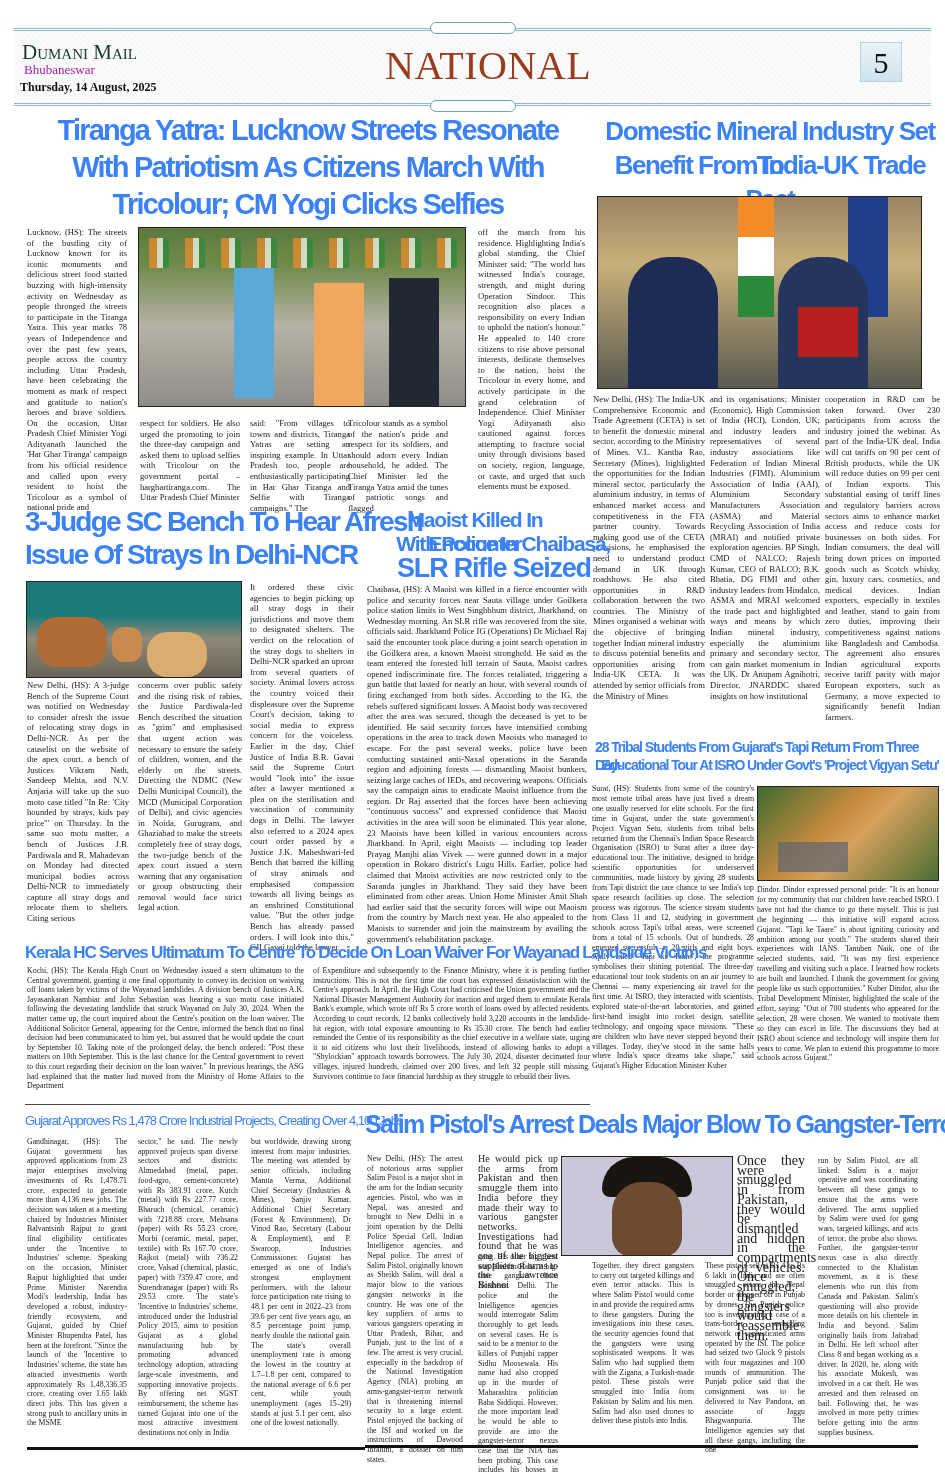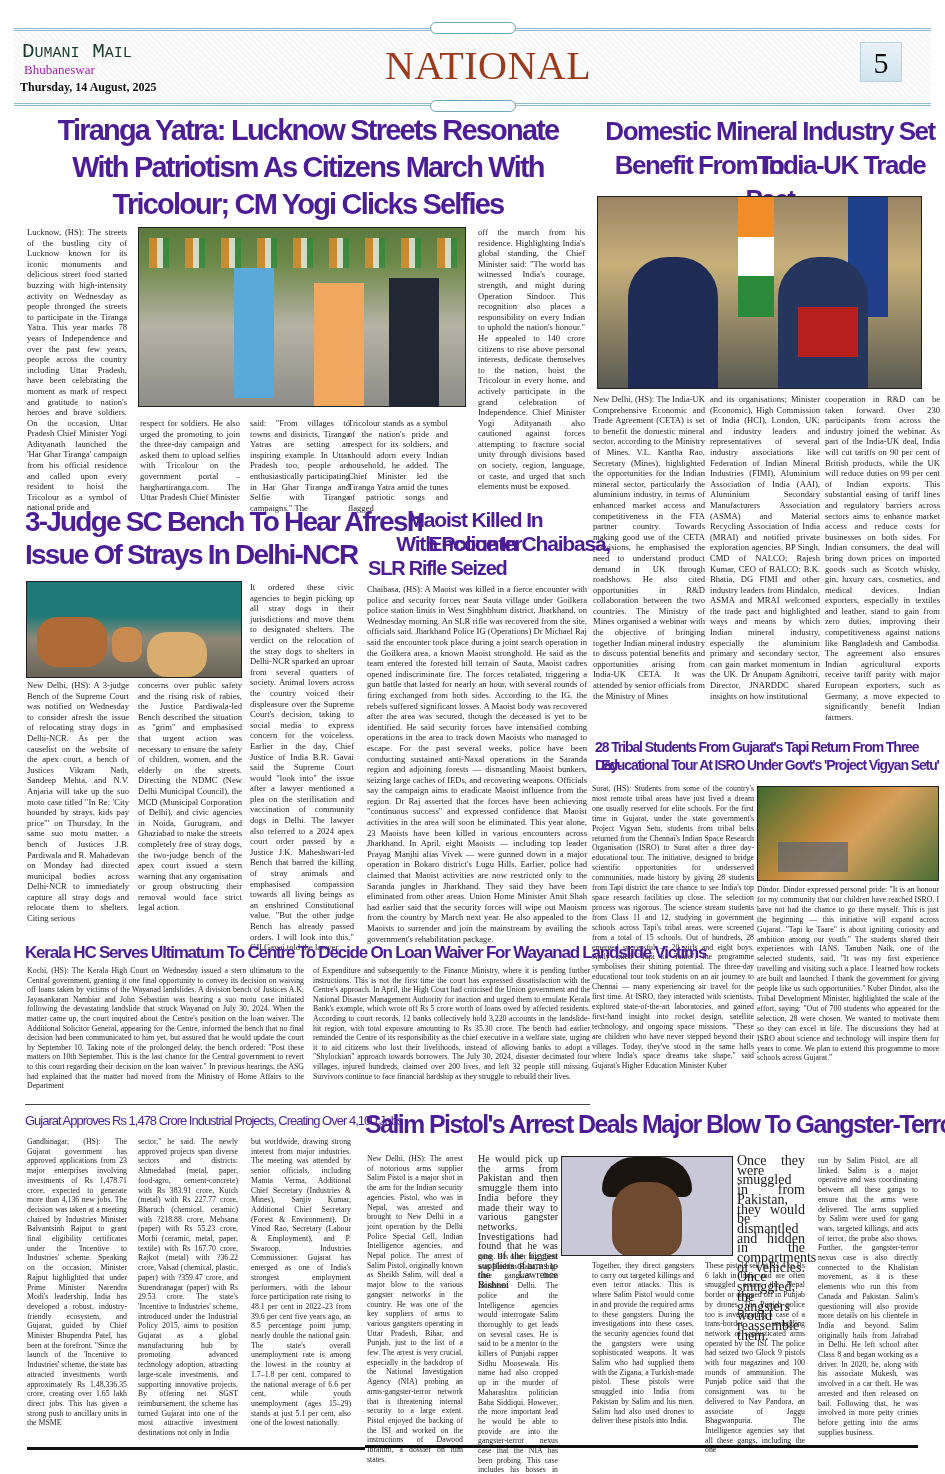--- a/index.html
+++ b/index.html
@@ -1,30 +1,30 @@
 <!DOCTYPE html>
 <html><head>
 <meta charset="utf-8">
 <style>
 *{box-sizing:border-box;margin:0;padding:0}
 body{width:945px;height:1474px;background:#fff;font-family:"Liberation Serif",serif;color:#111;position:relative;overflow:hidden}
 .abs{position:absolute}
 .txt{font-size:8.6px;line-height:10.6px;text-align:justify;color:#1a1a1a}
-.hl{font-family:"Liberation Sans",sans-serif;font-weight:bold;color:#4c1d95;letter-spacing:-1px;transform-origin:left top}
+.hl{font-family:"Liberation Sans",sans-serif;font-weight:bold;color:#3b82f6;letter-spacing:-1px;transform-origin:left top}
 .photo{border:1.5px solid #222;overflow:hidden}
 .masthead-band{left:14px;right:14px;top:28px;height:78px;border-top:3px double #8cbccc;border-bottom:3px double #8cbccc;background:repeating-linear-gradient(45deg,#f7f7f7 0 2px,#fcfcfc 2px 4px)}
 .rule{height:3px;background:#111}
 </style>
 </head>
 <body>
 
 <div class="abs masthead-band"></div>
 <div class="abs" style="left:430px;top:22px;width:86px;height:12px;border:1.5px solid #6aa7b8;border-radius:6px;background:#fff"></div>
 <div class="abs" style="left:430px;top:100px;width:86px;height:12px;border:1.5px solid #6aa7b8;border-radius:6px;background:#fff"></div>
-<div class="abs" style="left:22px;top:40px;font-size:21px;font-variant:small-caps;color:#1a3a2a;font-family:Liberation Mono, monospace">Dumani Mail</div>
+<div class="abs" style="left:22px;top:40px;font-size:21px;font-variant:small-caps;color:#1a3a2a;font-family:Liberation Serif, serif">Dumani Mail</div>
 <div class="abs" style="left:24px;top:62px;font-size:13px;color:#a21caf">Bhubaneswar</div>
 <div class="abs" style="left:20px;top:80px;font-size:12px;font-weight:bold;color:#111">Thursday, 14 August, 2025</div>
 <div class="abs" style="left:385px;top:42px;font-size:40px;color:#9a3b1e;font-family:'Liberation Serif',serif;letter-spacing:0.5px">NATIONAL</div>
 <div class="abs" style="left:860px;top:42px;width:42px;height:40px;background:linear-gradient(#e9f3f8,#cfe3ee);border:1px solid #b8d3df;text-align:center;font-size:30px;line-height:40px;color:#111">5</div>
 
 <div class="abs hl" style="left:28px;top:112px;width:560px;font-size:29px;line-height:37px;text-align:center;font-family:'Liberation Sans Narrow','Liberation Sans',sans-serif;letter-spacing:-1.8px">Tiranga Yatra: Lucknow Streets Resonate With Patriotism As Citizens March With Tricolour; CM Yogi Clicks Selfies</div>
 <div class="abs txt" style="left:27px;top:227px;width:100px">Lucknow, (HS): The streets of the bustling city of Lucknow known for its iconic monuments and delicious street food started buzzing with high-intensity activity on Wednesday as people thronged the streets to participate in the Tiranga Yatra. This year marks 78 years of Independence and over the past few years, people across the country including Uttar Pradesh, have been celebrating the moment as mark of respect and gratitude to nation's heroes and brave soldiers. On the occasion, Uttar Pradesh Chief Minister Yogi Adityanath launched the 'Har Ghar Tiranga' campaign from his official residence and called upon every resident to hoist the Tricolour as a symbol of national pride and</div>
 <div class="abs photo" style="left:138px;top:227px;width:328px;height:180px;background:linear-gradient(180deg,#5c7a3e 0%,#6e8a4a 20%,#b6b2a4 55%,#8f8d88 100%)">
   <div style="position:absolute;left:95px;top:40px;width:40px;height:130px;background:#5aa9d9"></div>
   <div style="position:absolute;left:175px;top:55px;width:50px;height:125px;background:#f0a860"></div>
@@ -55,21 +55,21 @@
   <div style="position:absolute;left:10px;top:35px;width:70px;height:50px;background:#b06a35;border-radius:20px"></div>
   <div style="position:absolute;left:120px;top:50px;width:60px;height:45px;background:#d9ad6e;border-radius:20px"></div>
   <div style="position:absolute;left:85px;top:45px;width:30px;height:35px;background:#c98a50;border-radius:12px"></div>
 </div>
 <div class="abs txt" style="left:27px;top:680px;width:102px">New Delhi, (HS): A 3-judge Bench of the Supreme Court was notified on Wednesday to consider afresh the issue of relocating stray dogs in Delhi-NCR. As per the causelist on the website of the apex court, a bench of Justices Vikram Nath, Sandeep Mehta, and N.V. Anjaria will take up the suo moto case titled "In Re: 'City hounded by strays, kids pay price'" on Thursday. In the same suo motu matter, a bench of Justices J.B. Pardiwala and R. Mahadevan on Monday had directed municipal bodies across Delhi-NCR to immediately capture all stray dogs and relocate them to shelters. Citing serious</div>
 <div class="abs txt" style="left:138px;top:680px;width:104px">concerns over public safety and the rising risk of rabies, the Justice Pardiwala-led Bench described the situation as "grim" and emphasised that urgent action was necessary to ensure the safety of children, women, and the elderly on the streets. Directing the NDMC (New Delhi Municipal Council), the MCD (Municipal Corporation of Delhi), and civic agencies in Noida, Gurugram, and Ghaziabad to make the streets completely free of stray dogs, the two-judge bench of the apex court issued a stern warning that any organisation or group obstructing their removal would face strict legal action.</div>
 <div class="abs txt" style="left:250px;top:582px;width:104px">It ordered these civic agencies to begin picking up all stray dogs in their jurisdictions and move them to designated shelters. The verdict on the relocation of the stray dogs to shelters in Delhi-NCR sparked an uproar from several quarters of society. Animal lovers across the country voiced their displeasure over the Supreme Court's decision, taking to social media to express concern for the voiceless. Earlier in the day, Chief Justice of India B.R. Gavai said the Supreme Court would "look into" the issue after a lawyer mentioned a plea on the sterilisation and vaccination of community dogs in Delhi. The lawyer also referred to a 2024 apex court order passed by a Justice J.K. Maheshwari-led Bench that barred the killing of stray animals and emphasised compassion towards all living beings as an enshrined Constitutional value. "But the other judge Bench has already passed orders. I will look into this," CJI Gavai told the lawyer.</div>
 
 <div class="abs hl" style="left:360px;top:508px;width:230px;font-size:21px;line-height:24px;text-align:center;letter-spacing:-1.2px">Maoist Killed In Encounter</div>
 <div class="abs hl" style="left:380px;top:532px;width:230px;font-size:21px;line-height:24px;text-align:right;letter-spacing:-1.2px">With Police In Chaibasa,</div>
-<div class="abs hl" style="left:368px;top:556px;width:230px;font-size:20px;line-height:24px;text-align:left;letter-spacing:-1.2px">SLR Rifle Seized</div>
+<div class="abs hl" style="left:379px;top:556px;width:230px;font-size:27px;line-height:24px;text-align:center;letter-spacing:-1.2px">SLR Rifle Seized</div>
 <div class="abs txt" style="left:367px;top:584px;width:220px">Chaibasa, (HS): A Maoist was killed in a fierce encounter with police and security forces near Sauta village under Goilkera police station limits in West Singhbhum district, Jharkhand, on Wednesday morning. An SLR rifle was recovered from the site, officials said. Jharkhand Police IG (Operations) Dr Michael Raj said the encounter took place during a joint search operation in the Goilkera area, a known Maoist stronghold. He said as the team entered the forested hill terrain of Sauta, Maoist cadres opened indiscriminate fire. The forces retaliated, triggering a gun battle that lasted for nearly an hour, with several rounds of firing exchanged from both sides. According to the IG, the rebels suffered significant losses. A Maoist body was recovered after the area was secured, though the deceased is yet to be identified. He said security forces have intensified combing operations in the area to track down Maoists who managed to escape. For the past several weeks, police have been conducting sustained anti-Naxal operations in the Saranda region and adjoining forests — dismantling Maoist bunkers, seizing large caches of IEDs, and recovering weapons. Officials say the campaign aims to eradicate Maoist influence from the region. Dr Raj asserted that the forces have been achieving "continuous success" and expressed confidence that Maoist activities in the area will soon be eliminated. This year alone, 23 Maoists have been killed in various encounters across Jharkhand. In April, eight Maoists — including top leader Prayag Manjhi alias Vivek — were gunned down in a major operation in Bokaro district's Lugu Hills. Earlier, police had claimed that Maoist activities are now restricted only to the Saranda jungles in Jharkhand. They said they have been eliminated from other areas. Union Home Minister Amit Shah had earlier said that the security forces will wipe out Maoism from the country by March next year. He also appealed to the Maoists to surrender and join the mainstream by availing the government's rehabilitation package.</div>
 
 <div class="abs hl" style="left:595px;top:738px;width:350px;font-size:14px;line-height:18px;text-align:left;letter-spacing:-1.1px">28 Tribal Students From Gujarat's Tapi Return From Three Day-</div>
 <div class="abs hl" style="left:595px;top:756px;width:350px;font-size:14px;line-height:18px;text-align:center;letter-spacing:-1.1px">Educational Tour At ISRO Under Govt's 'Project Vigyan Setu'</div>
 <div class="abs txt" style="left:592px;top:784px;width:162px;font-size:7.8px;line-height:9.9px">Surat, (HS): Students from some of the country's most remote tribal areas have just lived a dream one usually reserved for elite schools. For the first time in Gujarat, under the state government's Project Vigyan Setu, students from tribal belts returned from the Chennai's Indian Space Research Organisation (ISRO) to Surat after a three day-educational tour. The initiative, designed to bridge scientific opportunities for underserved communities, made history by giving 28 students from Tapi district the rare chance to see India's top space research facilities up close. The selection process was rigorous. The science stream students from Class 11 and 12, studying in government schools across Tapi's tribal areas, were screened from a total of 15 schools. Out of hundreds, 28 emerged successful — 20 girls and eight boys. Aptly titled "Tapi ke Taare", the programme symbolises their shining potential. The three-day educational tour took students on an air journey to Chennai — many experiencing air travel for the first time. At ISRO, they interacted with scientists, explored state-of-the-art laboratories, and gained first-hand insight into rocket design, satellite technology, and ongoing space missions. "These are children who have never stepped beyond their villages. Today, they've stood in the same halls where India's space dreams take shape," said Gujarat's Higher Education Minister Kuber</div>
 <div class="abs photo" style="left:757px;top:786px;width:182px;height:95px;background:linear-gradient(135deg,#3f6b2f 0%,#c58a3e 40%,#d7a05c 55%,#4a6e35 100%)">
   <div style="position:absolute;left:20px;top:55px;width:70px;height:30px;background:#5b6470;opacity:0.7"></div>
 </div>
 <div class="abs txt" style="left:757px;top:885px;width:182px;font-size:7.8px;line-height:9.9px">Dindor. Dindor expressed personal pride: "It is an honour for my community that our children have reached ISRO. I have not had the chance to go there myself. This is just the beginning — this initiative will expand across Gujarat. "Tapi ke Taare" is about igniting curiosity and ambition among our youth." The students shared their experiences with IANS. Tanuben Naik, one of the selected students, said, "It was my first experience travelling and visiting such a place. I learned how rockets are built and launched. I thank the government for giving people like us such opportunities." Kuber Dindor, also the Tribal Development Minister, highlighted the scale of the effort, saying: "Out of 700 students who appeared for the selection, 28 were chosen. We wanted to motivate them so they can excel in life. The discussions they had at ISRO about science and technology will inspire them for years to come. We plan to extend this programme to more schools across Gujarat."</div>
 

